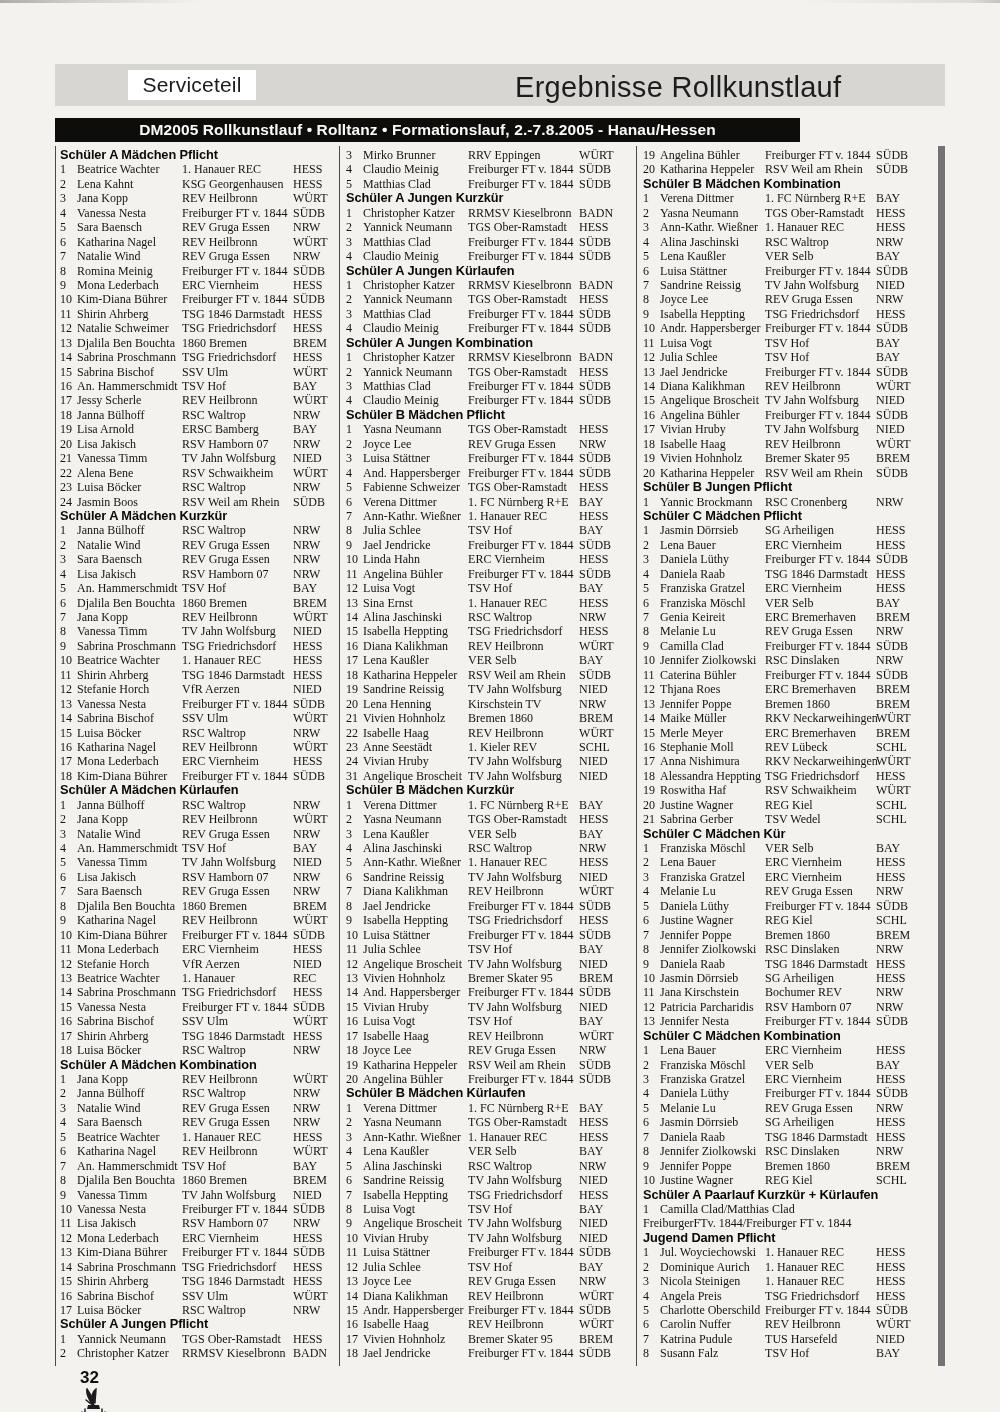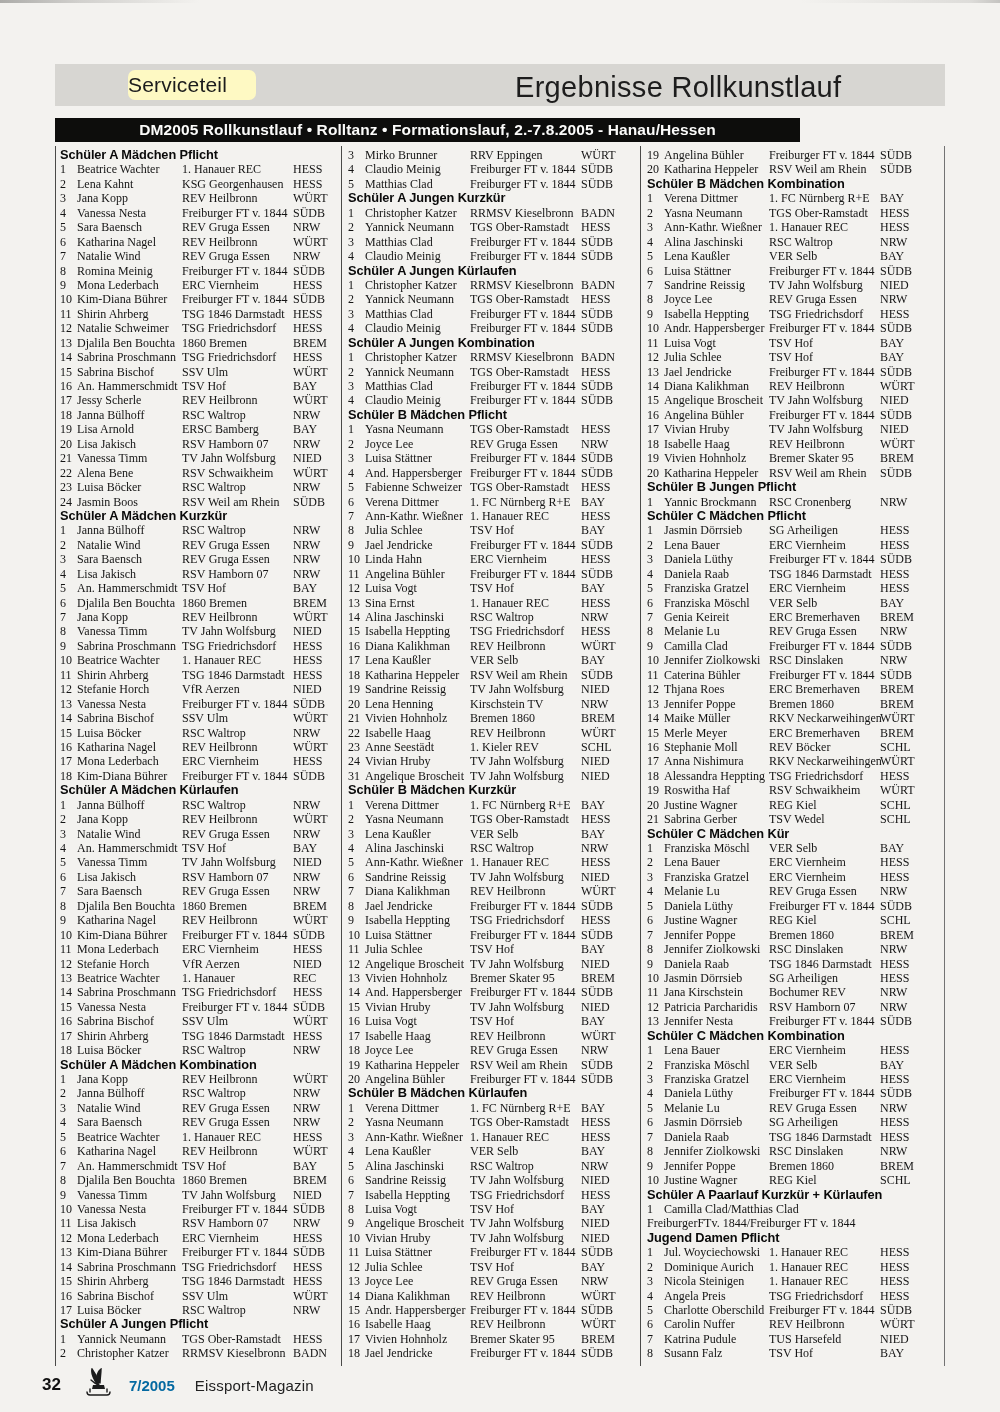--- a/index.html
+++ b/index.html
@@ -15,21 +15,21 @@
     background:linear-gradient(90deg,#9a9a97 0%,#c9c8c5 8%,#f3f2ef 20%,#f3f2ef 80%,#d8d7d4 97%,#b9b8b5 100%);
     opacity:.8;
   }
   
   .grayband{
     position:absolute;left:55px;top:64px;width:890px;height:42px;
     background:#d7d6d2;
   }
   .serviceteil-box{
     position:absolute;left:73px;top:6px;width:128px;height:30px;
-    background:#fef9c3;display:flex;align-items:center;border-radius:7px;
+    background:#ffffff;display:flex;align-items:center;justify-content:center;
   }
   .serviceteil-box span{
     font-family:"Liberation Sans",sans-serif;font-size:21px;color:#1c1c1c;letter-spacing:.2px;
   }
   .header-title{
     position:absolute;left:460px;top:7px;
     font-family:"Liberation Sans",sans-serif;font-size:29px;color:#1d1d1d;letter-spacing:.3px;
   }
   .blackbar{
     position:absolute;left:55px;top:118px;width:745px;height:24px;
@@ -37,21 +37,21 @@
   }
   .blackbar span{
     font-family:"Liberation Sans",sans-serif;font-weight:bold;font-size:15.5px;color:#fbfbfa;
     letter-spacing:.1px;white-space:nowrap;
   }
   
   .content{
     position:absolute;left:55px;top:146px;width:890px;height:1220px;
     display:flex;
     border-left:1px solid #4a4a48;
-    border-right:1px solid #737373;
+    border-right:7px solid #737373;
     box-sizing:border-box;
   }
   .col{
     box-sizing:border-box;padding:2px 0 0 4px;
   }
   .col-1{width:286px;border-right:1px solid #4a4a48;}
   .col-2{width:299px;border-right:1px solid #4a4a48;padding-left:6px;}
   .col-3{width:303px;padding-left:6px;}
   .block-heading{
     height:14.45px;line-height:14.2px;
@@ -63,23 +63,24 @@
     display:grid;grid-template-columns:17px 105px 111px auto;
     font-size:12px;white-space:nowrap;
   }
   .row .cell{overflow:visible;}
   .row.wide{display:flex;flex-direction:column;}
   .row.wide .name{flex:0 0 233px;}
   .cell.rank{}
   .cell.region{}
   
   .footer{
-    position:absolute;left:42px;top:1368px;height:34px;
+    position:absolute;left:20px;top:1368px;height:34px;
     display:flex;align-items:center;
     font-family:"Liberation Sans",sans-serif;
+    flex-direction:column;
   }
   .page-number{font-weight:bold;font-size:17px;color:#111;}
   .skate-logo{margin-left:22px;margin-right:12px;}
   .issue{font-weight:bold;font-size:15px;color:#0369a1;}
   .magazine{font-size:15px;color:#222;margin-left:20px;letter-spacing:.2px;}
 </style>
 </head>
 <body>
 
 <div class="scan-top-edge"></div>
@@ -1281,21 +1282,21 @@
       </div>
       <div class="row">
         <span class="cell rank">15</span>
         <span class="cell name">Merle Meyer</span>
         <span class="cell club">ERC Bremerhaven</span>
         <span class="cell region">BREM</span>
       </div>
       <div class="row">
         <span class="cell rank">16</span>
         <span class="cell name">Stephanie Moll</span>
-        <span class="cell club">REV Böcker</span>
+        <span class="cell club">REV Lübeck</span>
         <span class="cell region">SCHL</span>
       </div>
       <div class="row">
         <span class="cell rank">17</span>
         <span class="cell name">Anna Nishimura</span>
         <span class="cell club">RKV Neckarweihingen</span>
         <span class="cell region">WÜRT</span>
       </div>
       <div class="row">
         <span class="cell rank">18</span>

